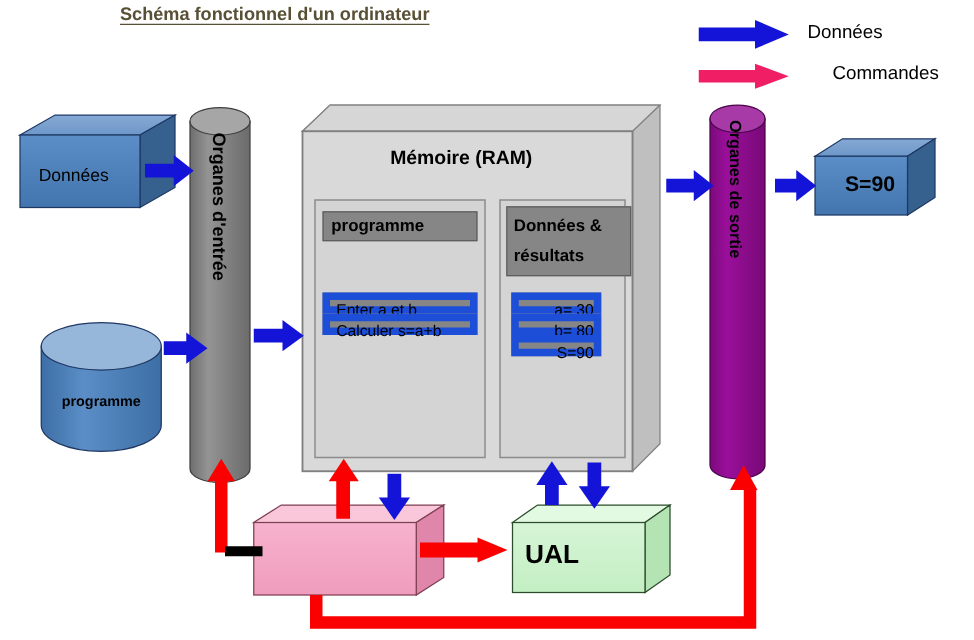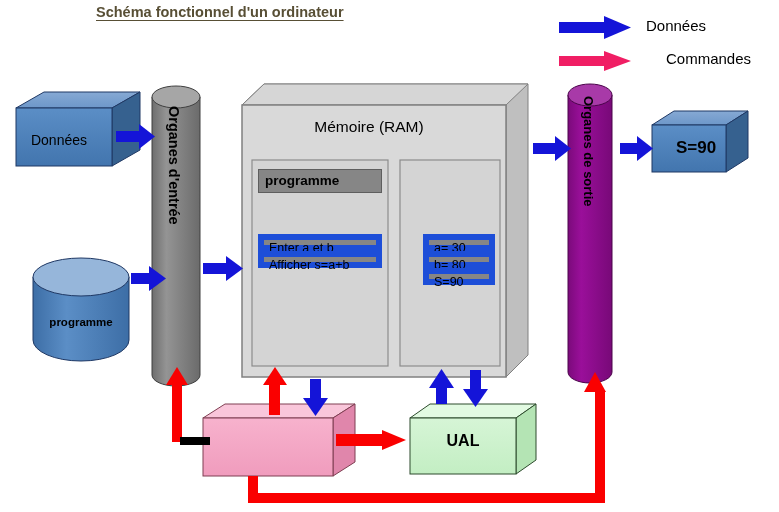--- a/index.html
+++ b/index.html
@@ -6,39 +6,39 @@
   body{width:779px;height:512px;overflow:hidden;
        font-family:"Liberation Sans","DejaVu Sans",sans-serif;}
   #stage{position:relative;width:779px;height:400px;background:#fff;}
   #stage svg{position:absolute;left:0;top:0;width:779px;height:512px;}
   .lbl{position:absolute;white-space:pre;pointer-events:none;}
   #title{left:96px;top:4px;font-size:14.5px;font-weight:bold;color:#584f35;
          text-decoration:underline;text-underline-offset:3px;}
   #lg-don{left:646px;top:17px;font-size:15px;color:#000;}
   #lg-cmd{left:630px;top:50px;font-size:15px;color:#000;margin-left:36px;}
   #ram-title{left:244px;top:118px;width:250px;text-align:center;
-             font-size:15.5px;font-weight:normal;color:#000;}
+             font-size:15.5px;font-weight:bold;color:#000;}
   #t-don-box{left:16px;top:132px;width:86px;text-align:center;font-size:14px;color:#000;}
   #t-prog-cyl{left:33px;top:316px;width:96px;text-align:center;font-size:11.5px;font-weight:bold;color:#000;}
   #t-s90{left:654px;top:138px;width:84px;text-align:center;font-size:17px;font-weight:bold;color:#000;}
   #t-uc{left:210px;top:428px;width:110px;font-size:13.5px;font-weight:bold;color:#000;line-height:17px;}
-  #t-ual{left:420px;top:432px;width:86px;text-align:center;font-size:16px;font-weight:bold;color:#000;}
+  #t-ual{left:420px;top:432px;width:86px;text-align:left;font-size:21px;font-weight:bold;color:#000;}
   .vert{position:absolute;font-weight:bold;color:#000;white-space:nowrap;
         transform-origin:0 0;transform:rotate(90deg);}
   #t-entree{left:182px;top:106px;font-size:14.5px;}
   #t-sortie{left:596px;top:96px;font-size:13px;}
   .hdr{position:absolute;background:#868686;border:1px solid #5e5e5e;
        font-weight:bold;font-size:13.5px;color:#000;box-sizing:border-box;}
   #h-prog{left:258px;top:169px;width:124px;height:24px;padding:3px 0 0 6px;}
   #h-data{left:405px;top:165px;width:100px;height:56px;padding:3px 0 0 5px;line-height:24px;}
   .codeln{position:absolute;background:#868686;border:6px solid #1d4ed8;
           font-size:12.5px;color:#000;box-sizing:border-box;padding:0 0 0 5px;
           line-height:16px;}
   .p-l{left:258px;width:124px;height:17px;}
-  .d-l{left:423px;width:72px;height:17px;}
+  .d-l{left:409px;width:72px;height:17px;text-align:right;}
 </style>
 </head>
 <body>
 
 <div id="stage">
 
   <svg viewBox="0 0 779 512">
     <defs>
       <linearGradient id="gBlueFront" x1="0" y1="0" x2="0" y2="1">
         <stop offset="0" stop-color="#5b8ec6"></stop>
@@ -189,20 +189,22 @@
   <div class="lbl" id="t-don-box">Données</div>
   <div class="lbl" id="t-prog-cyl">programme</div>
   <div class="vert" id="t-entree">Organes d'entrée</div>
   <div class="vert" id="t-sortie">Organes de sortie</div>
   <div class="lbl" id="t-s90">S=90</div>
   <div class="lbl" id="t-ual">UAL</div>
 
   <div class="lbl" id="ram-title">Mémoire (RAM)</div>
 
   <div class="hdr" id="h-prog">programme</div>
+  <div class="hdr" id="h-data">Données
+&amp; résultats</div>
 
   <div class="codeln p-l" style="top:234px">Enter a et b</div>
-  <div class="codeln p-l" style="top:251px">Afficher s=a+b</div>
+  <div class="codeln p-l" style="top:251px">Calculer s=a+b</div>
 
   <div class="codeln d-l" style="top:234px">a= 30</div>
   <div class="codeln d-l" style="top:251px">b= 80</div>
   <div class="codeln d-l" style="top:268px">S=90</div>
 </div>
 
 </body></html>

